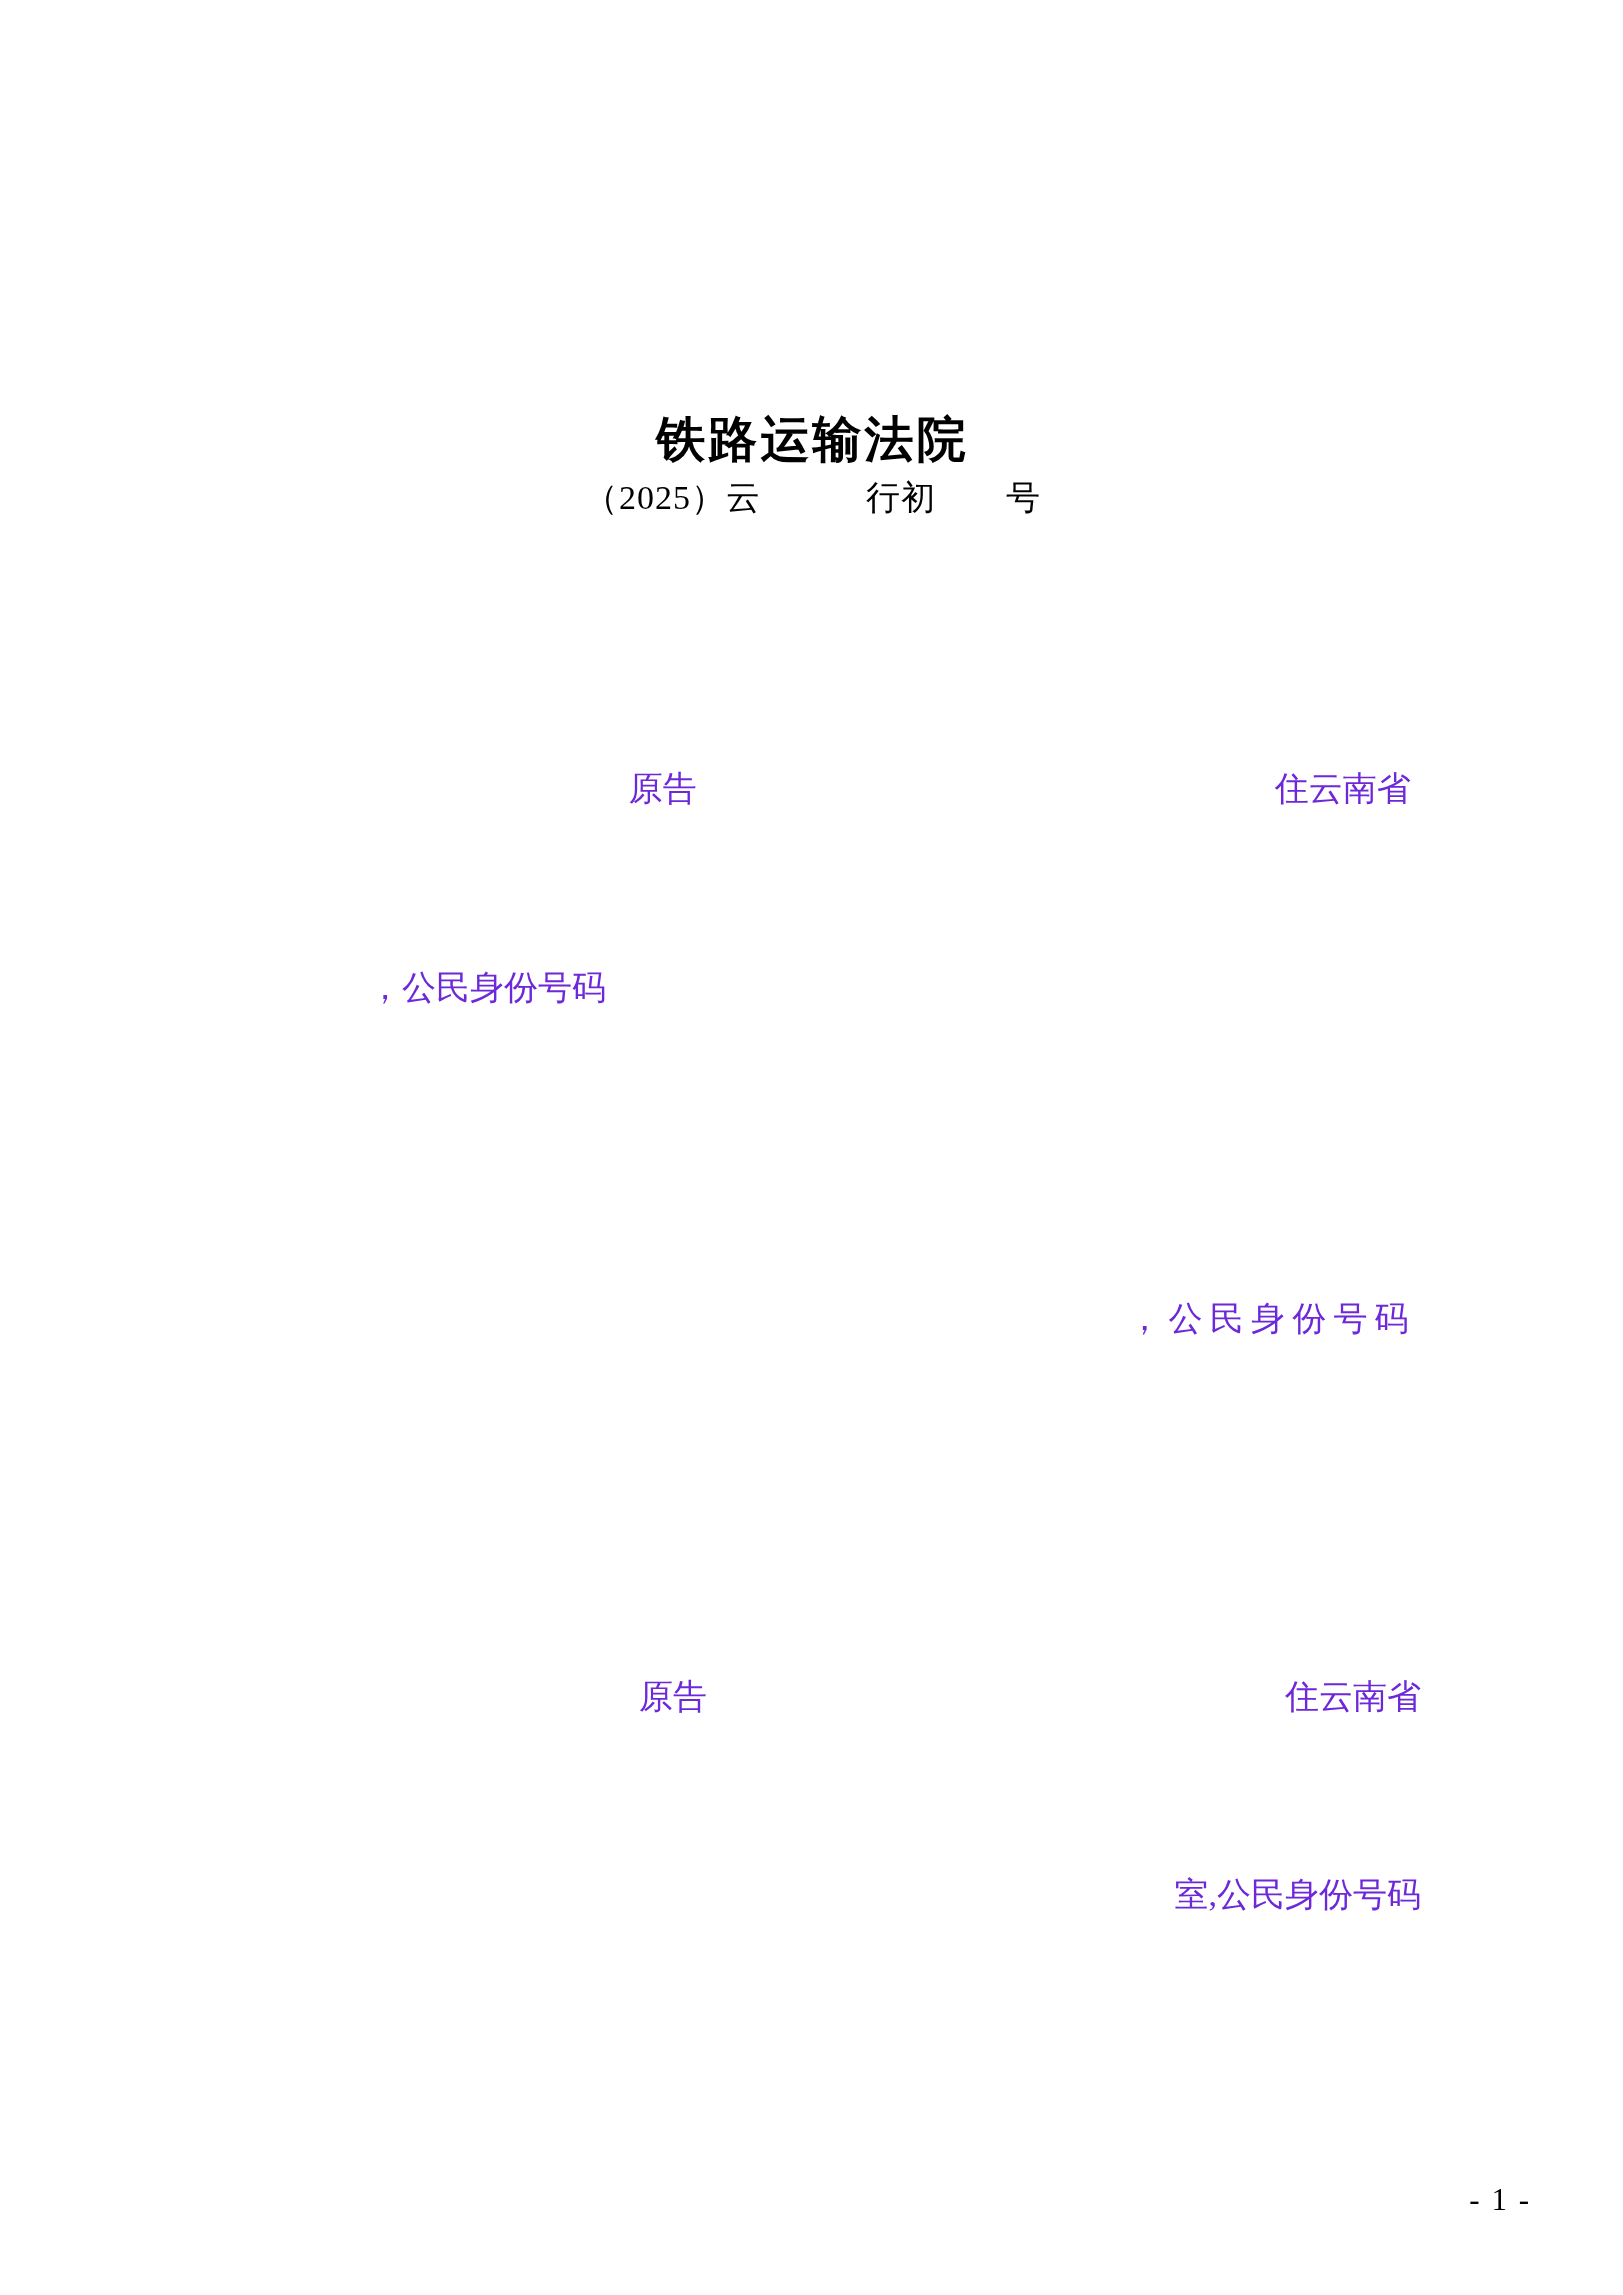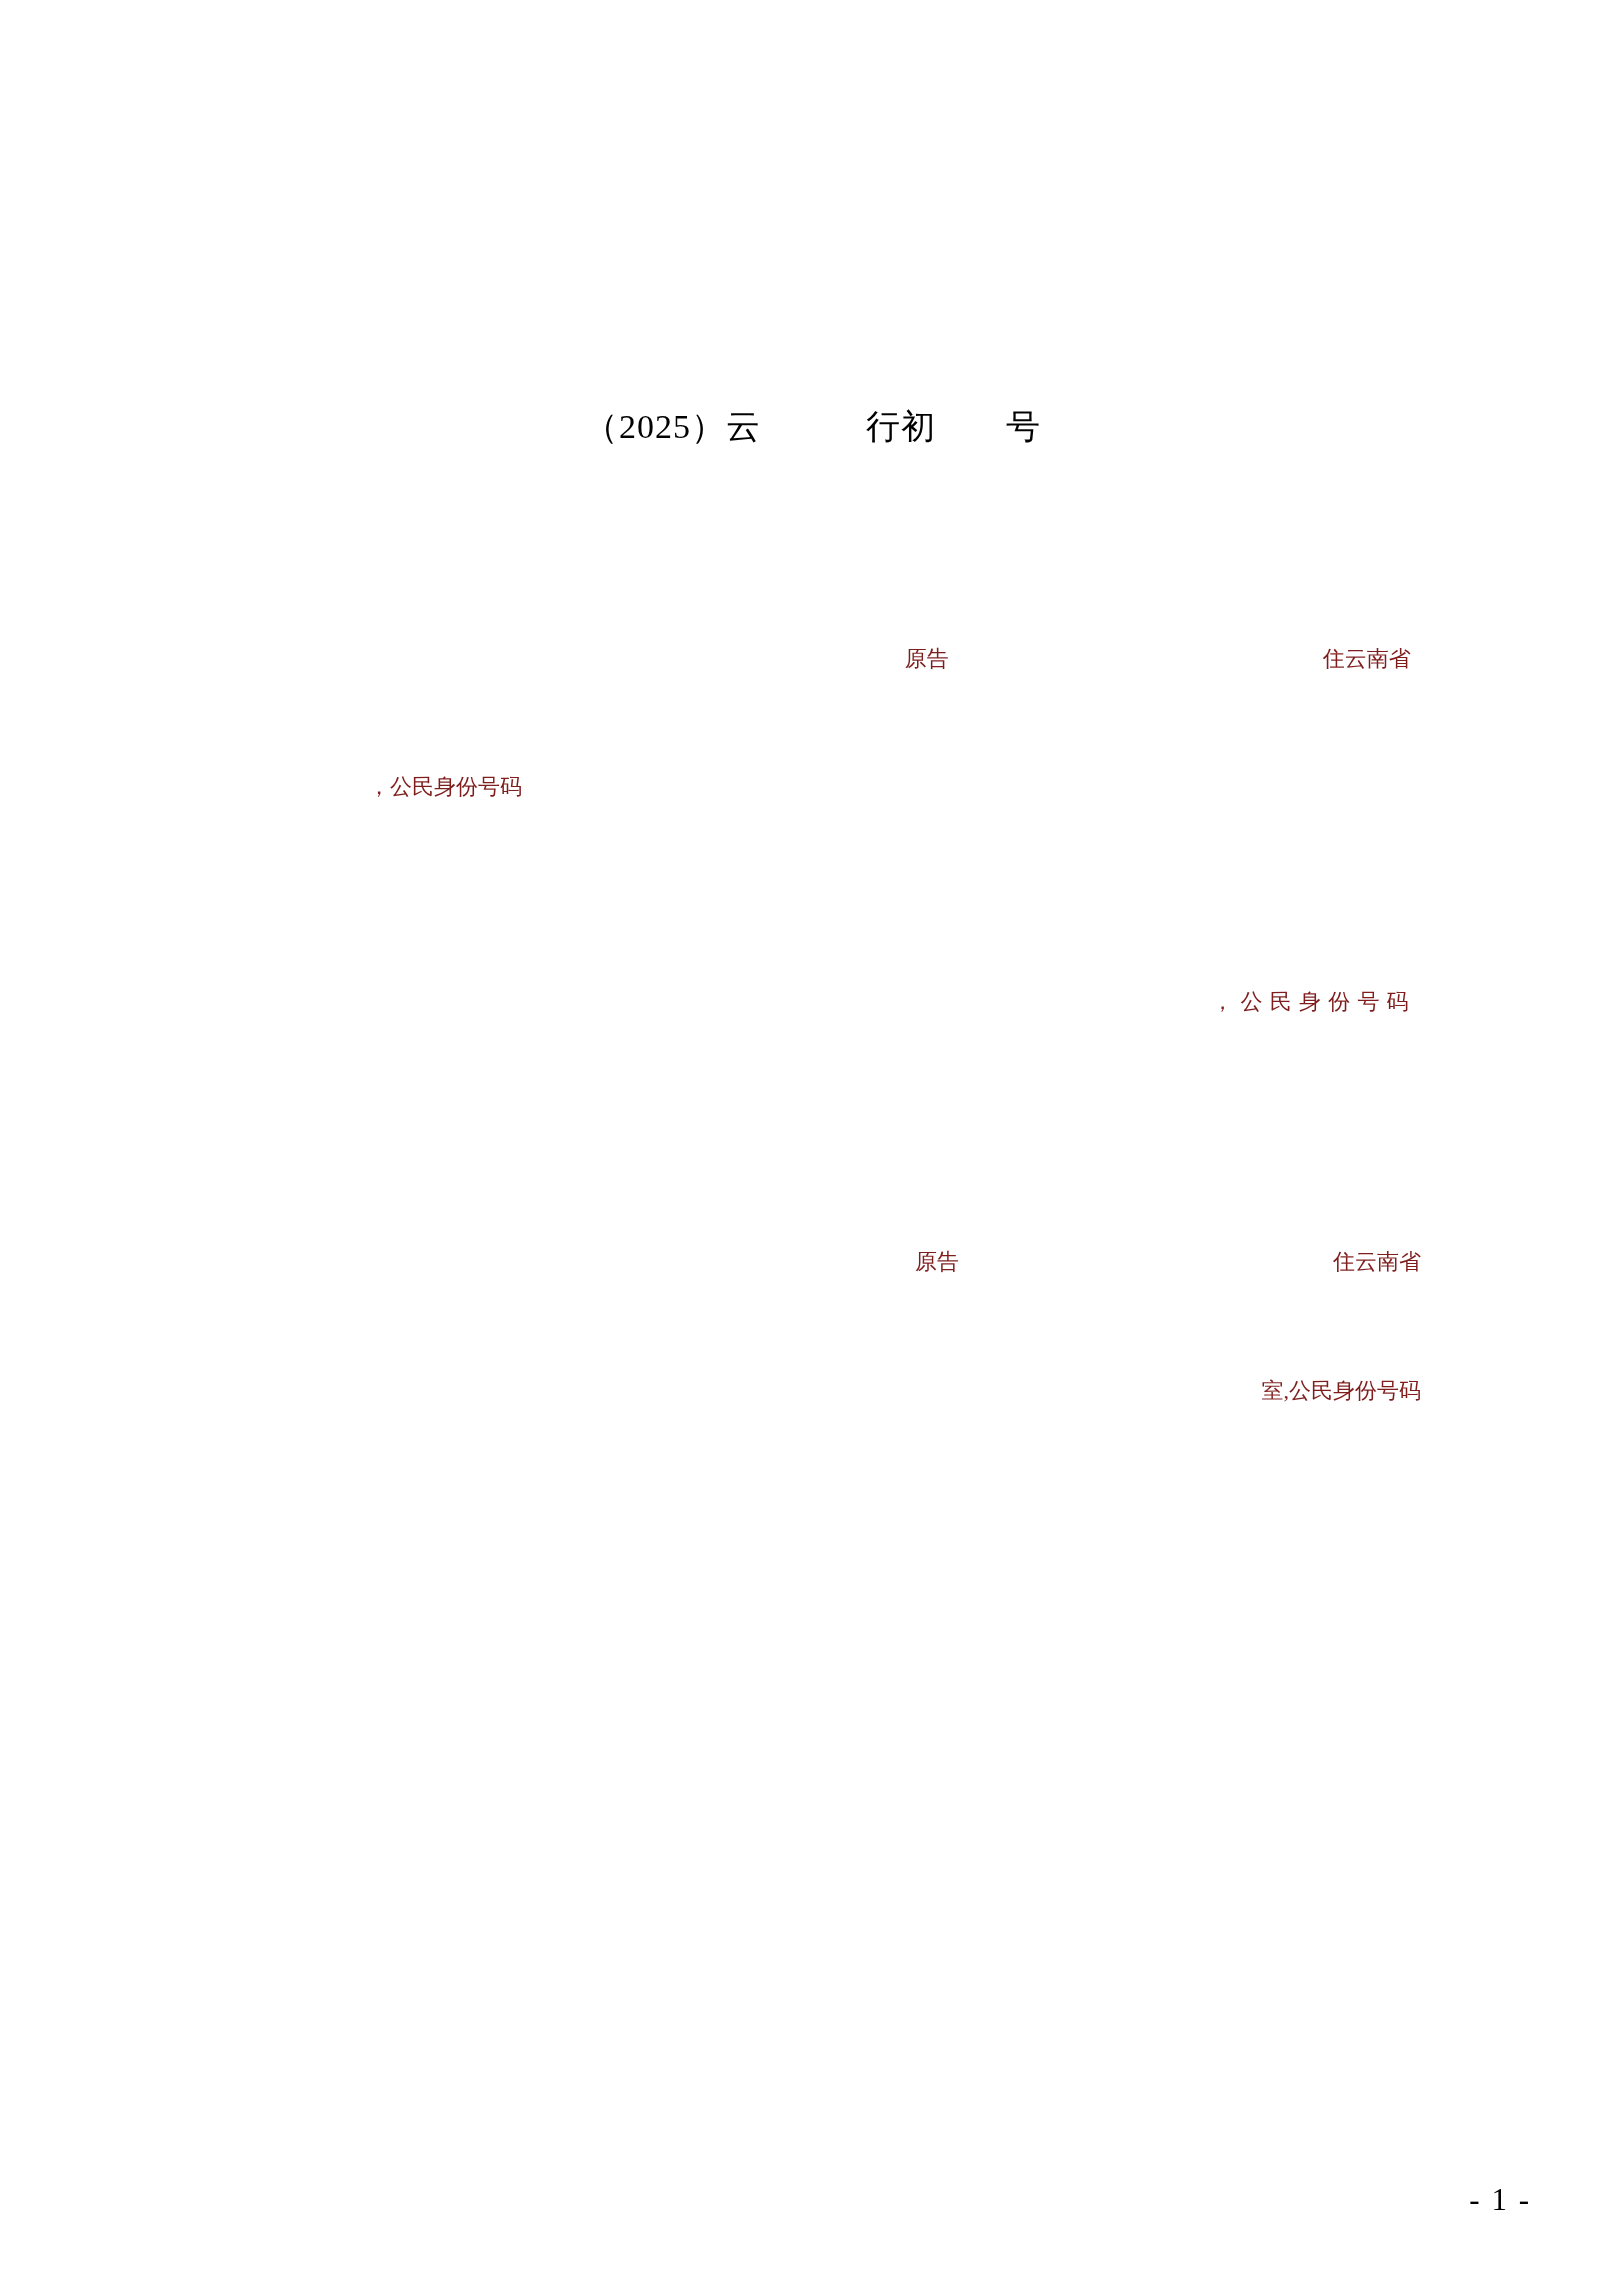--- a/index.html
+++ b/index.html
@@ -43,23 +43,23 @@
     text-align: center;
     font-size: 34px;
     letter-spacing: 1px;
     color: #000;
     white-space: pre;
   }
   .body-block {
     margin-top: 102px;
   }
   .para {
-    font-size: 22px;
+    font-size: 34px;
     line-height: 1.95;
-    color: #7f1d1d;
+    color: #6d28d9;
     white-space: pre-wrap;
   }
   .line {
     display: block;
     white-space: pre;
   }
   .line.right {
     text-align: right;
   }
   .line.justify-wide {
@@ -88,20 +88,21 @@
     text-align: right;
   }
 </style>
 </head>
 <body>
 
 <div class="page">
   <div class="content">
 
     <div class="title-block">
+      <div class="title-line">铁路运输法院</div>
     </div>
 
     <div class="case-no">（2025）云　　　行初　　号</div>
 
     <div class="body-block">
 
       <div class="para">
         <span class="line right" style="padding-right:15.3px;">原告　　　　　　　　　　　　　　　　　住云南省</span>
         <span class="line left" style="padding-left:169px;">，公民身份号码</span>
       </div>

